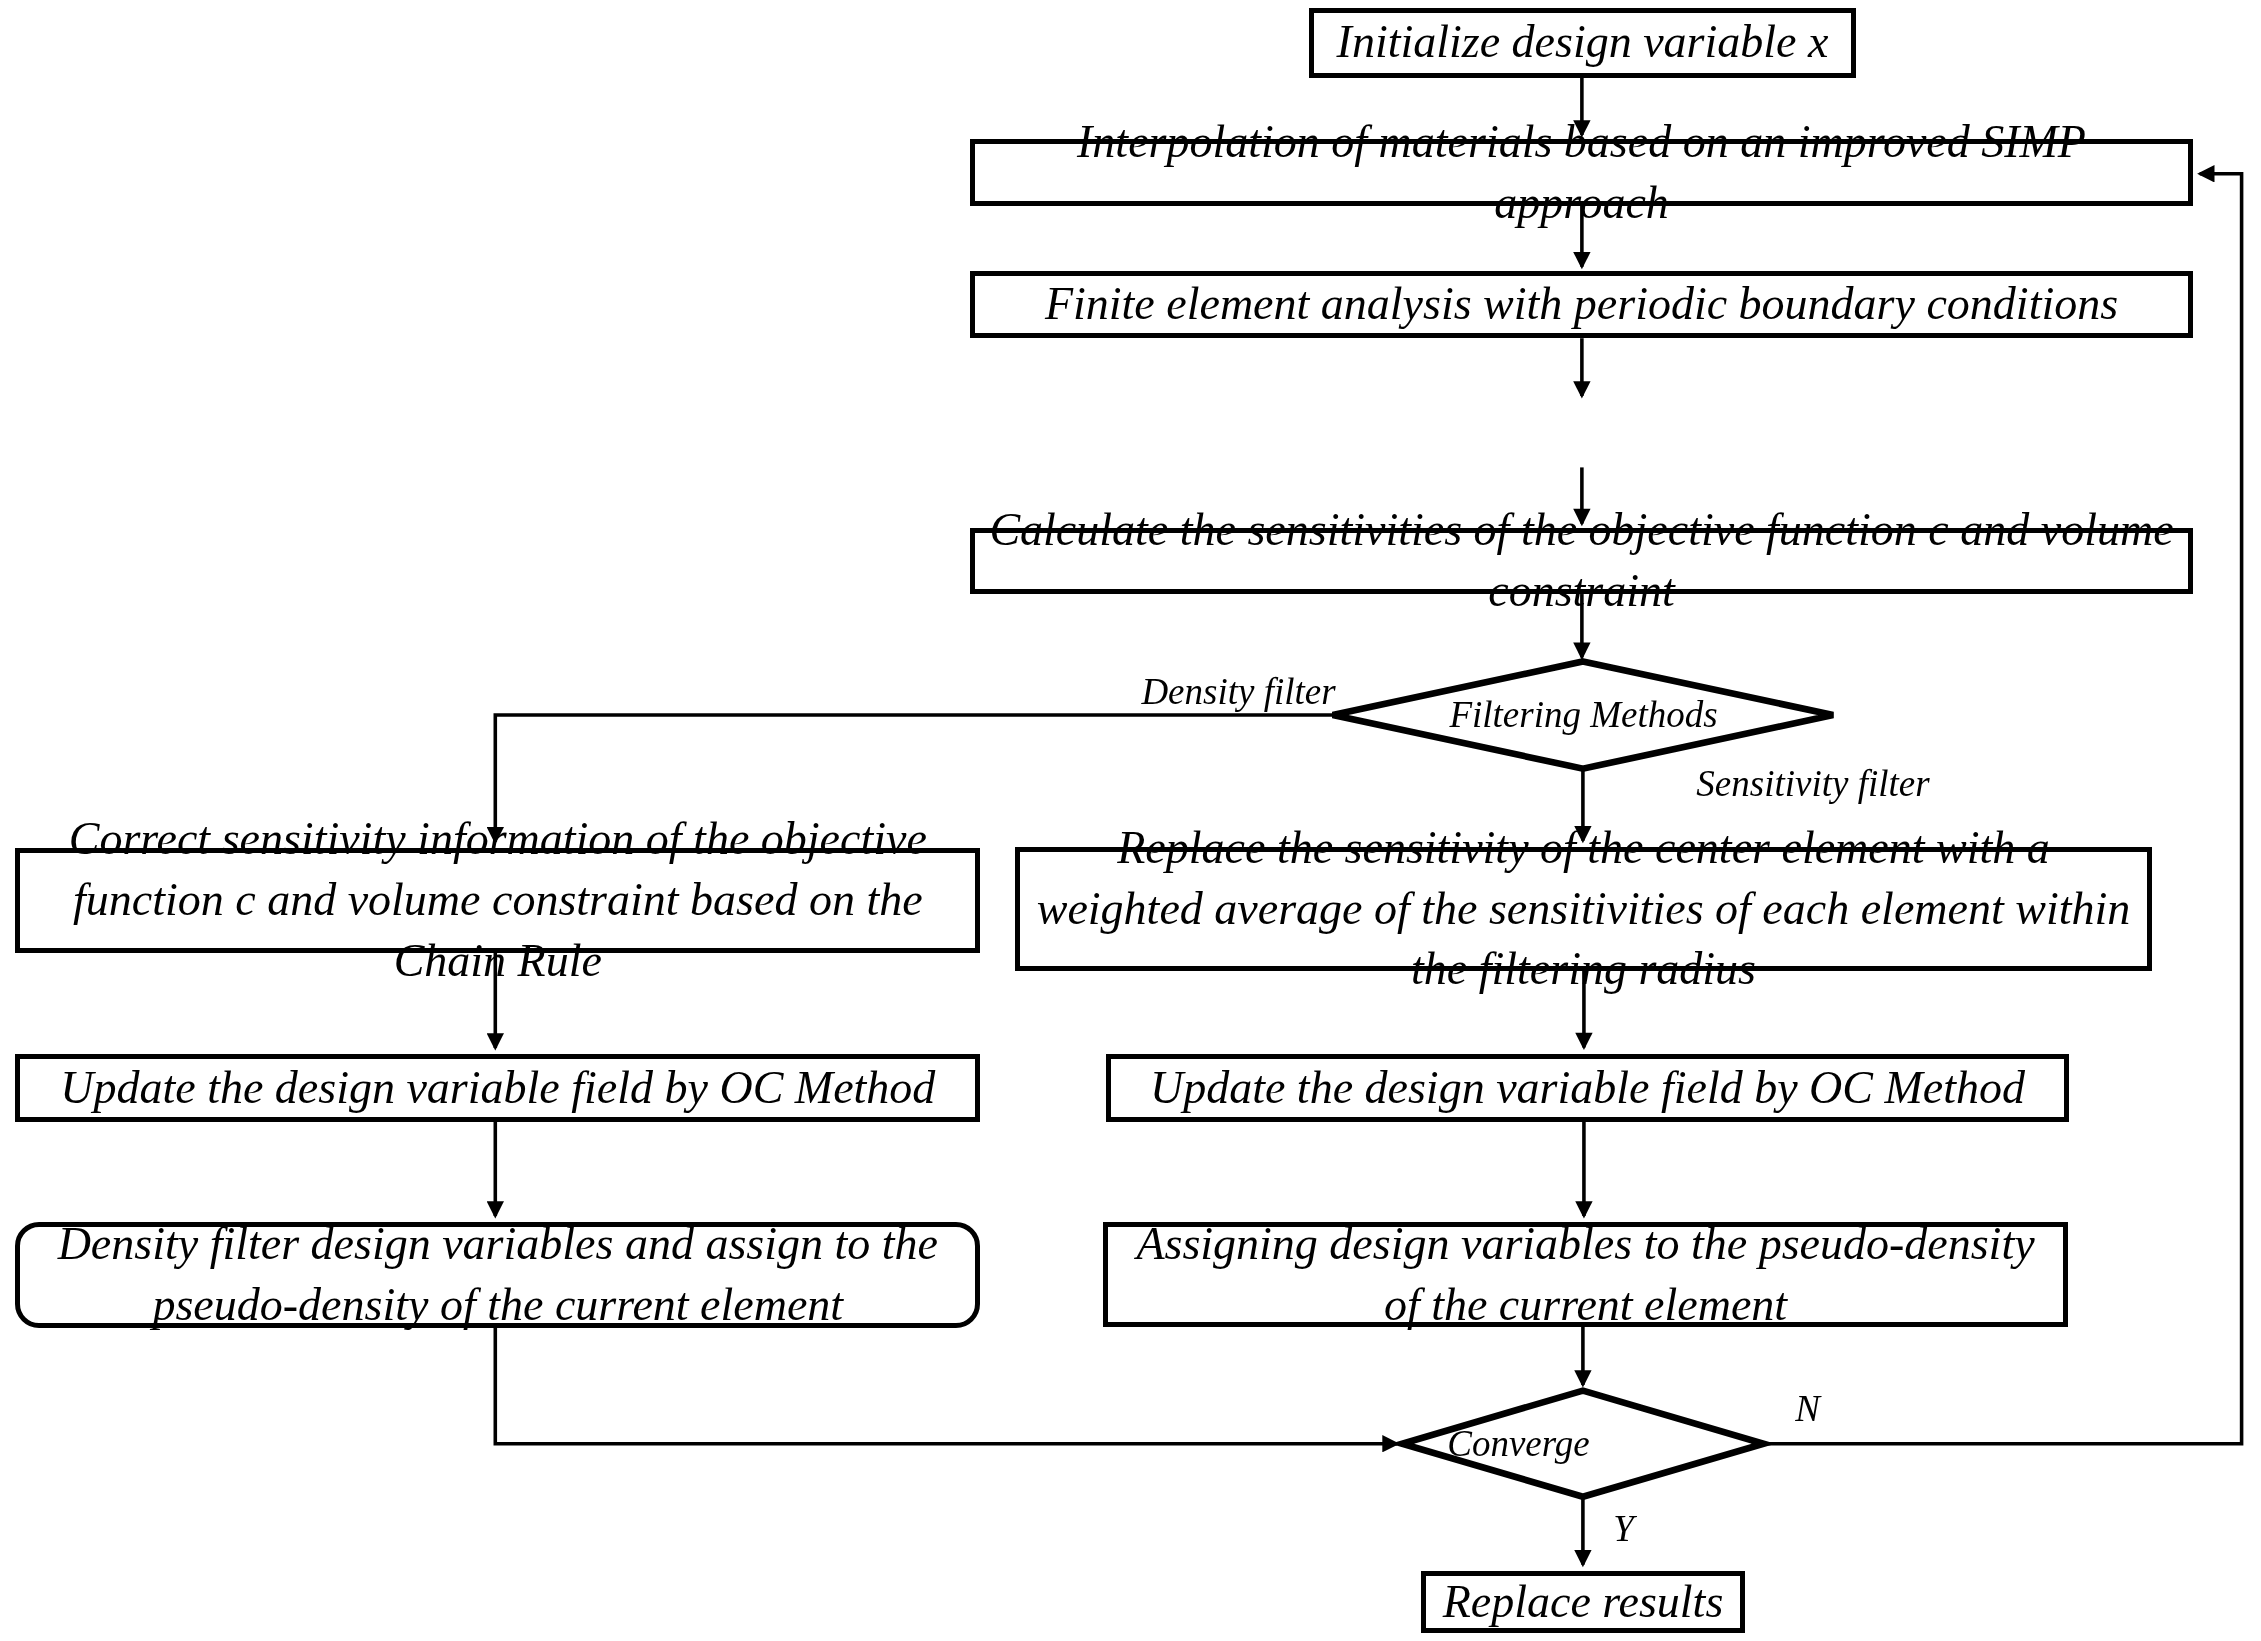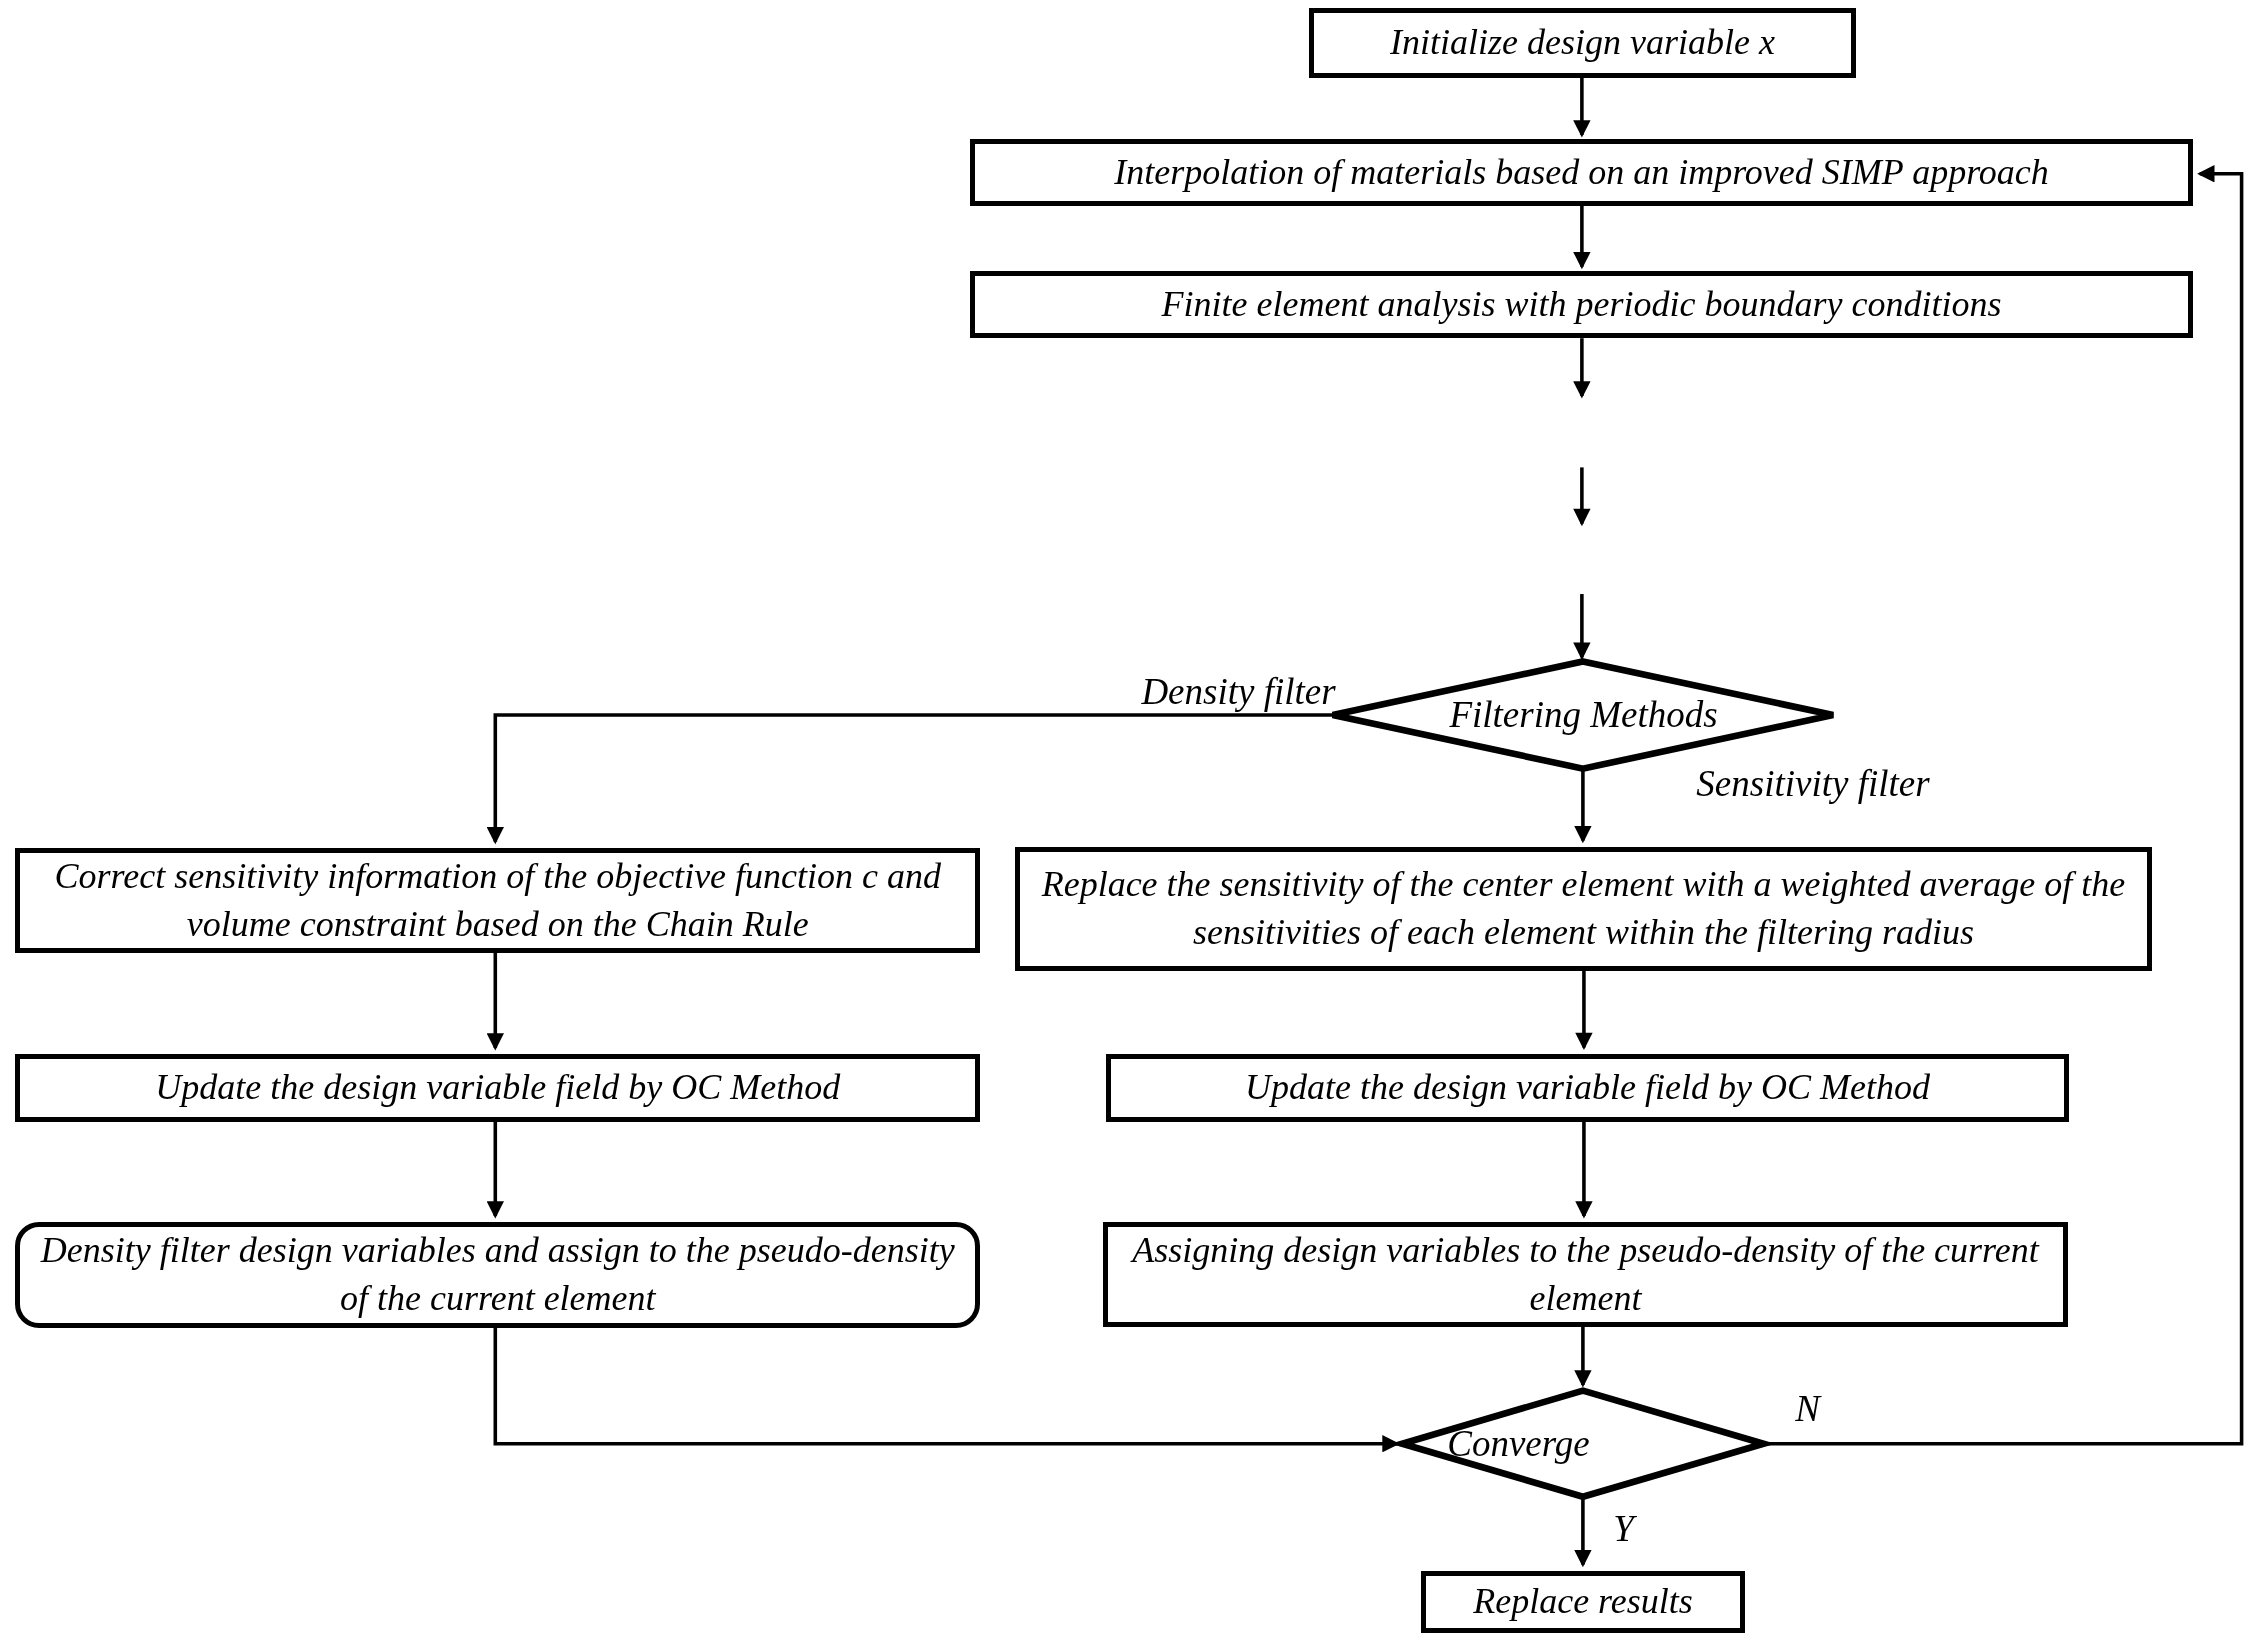--- a/index.html
+++ b/index.html
@@ -25,21 +25,21 @@
   }
   .node {
     position: absolute;
     box-sizing: border-box;
     border: 5.1px solid #000000;
     background: #ffffff;
     display: flex;
     align-items: center;
     justify-content: center;
     text-align: center;
-    font-size: 36px;
+    font-size: 46px;
     line-height: 1.32;
     padding: 0 12.3px;
   }
   .node sup {
     font-size: 0.62em;
     line-height: 0;
   }
   .diamond-label {
     position: absolute;
     display: flex;
@@ -98,20 +98,23 @@
 
   <div class="node" style="left:970px; top:139px; width:1223px; height:67px;">
     <span>Interpolation of materials based on an improved SIMP approach</span>
   </div>
 
   <div class="node" style="left:970px; top:271px; width:1223px; height:67px;">
     <span>Finite element analysis with periodic boundary conditions</span>
   </div>
 
 
+  <div class="node" style="left:970px; top:528px; width:1223px; height:66px;">
+    <span>Calculate the sensitivities of the objective function c and volume constraint</span>
+  </div>
 
   <div class="diamond-label" style="left:1379px; top:679px; width:409px; height:71px;">
     <span>Filtering Methods</span>
   </div>
 
   <div class="diamond-label" style="left:1340px; top:1408px; width:357px; height:71px;">
     <span>Converge</span>
   </div>
 
   <div class="edge-label" style="left:1103px; top:664px; width:271px; height:54px;">

